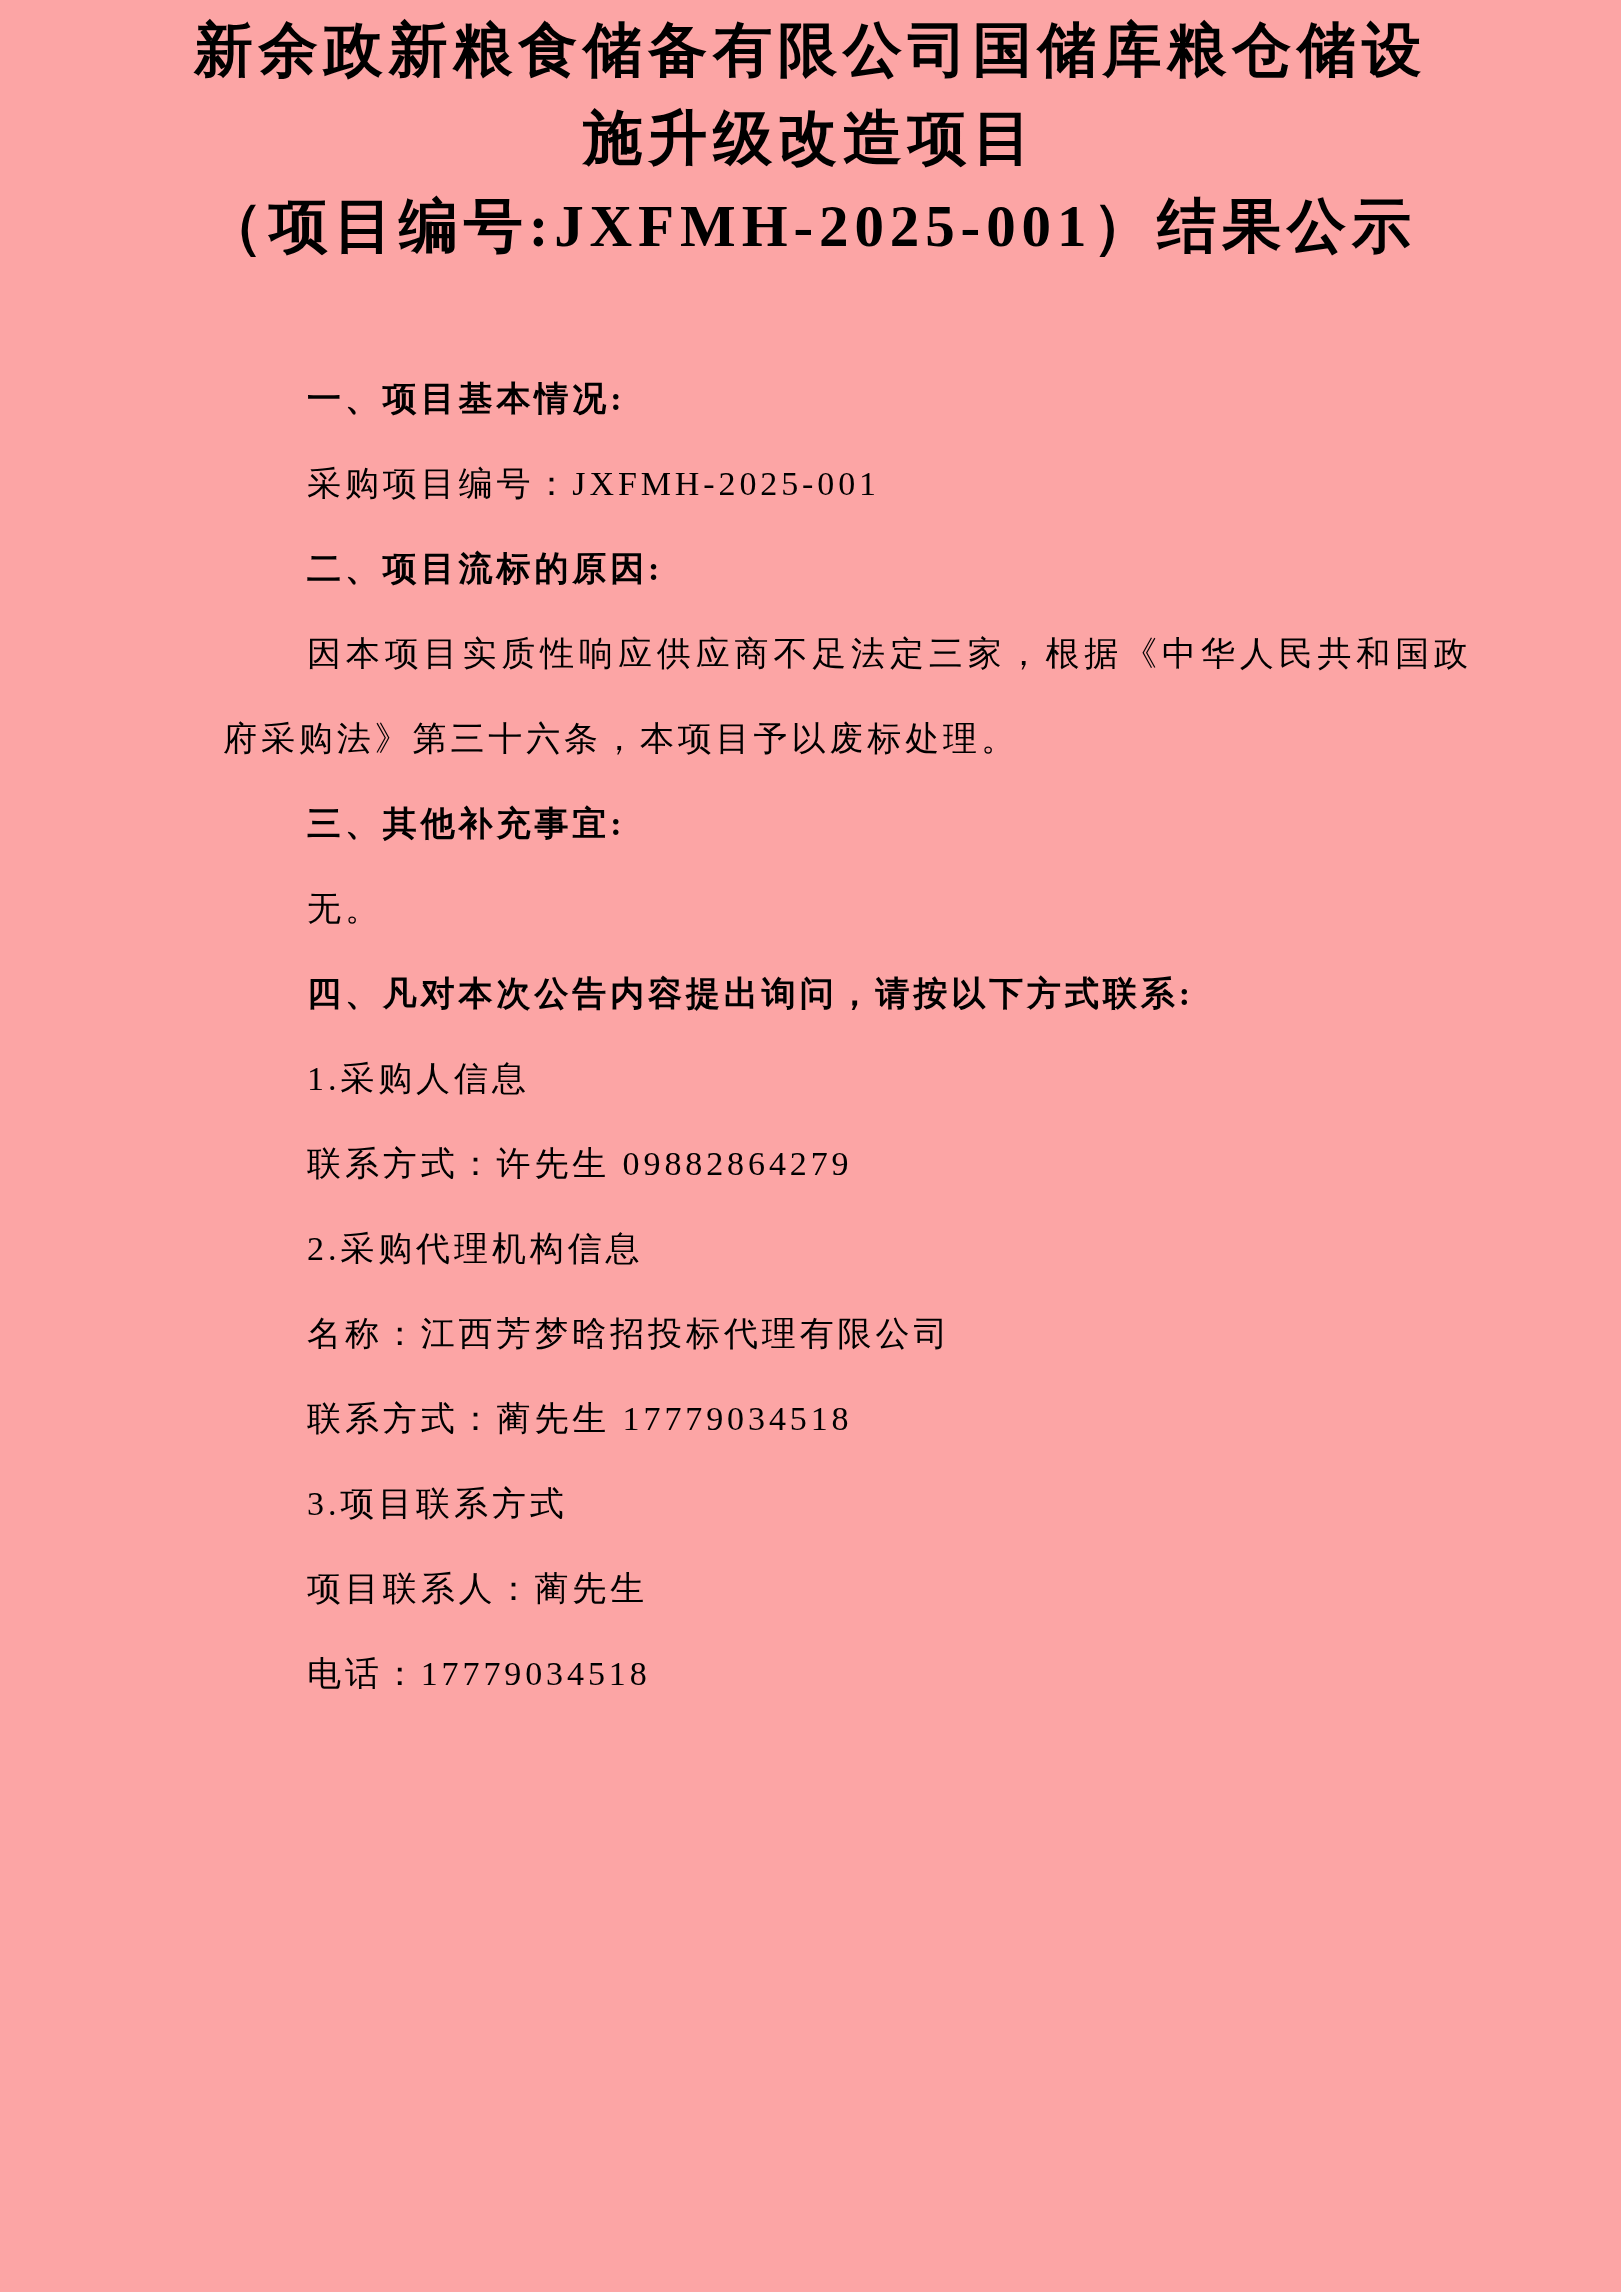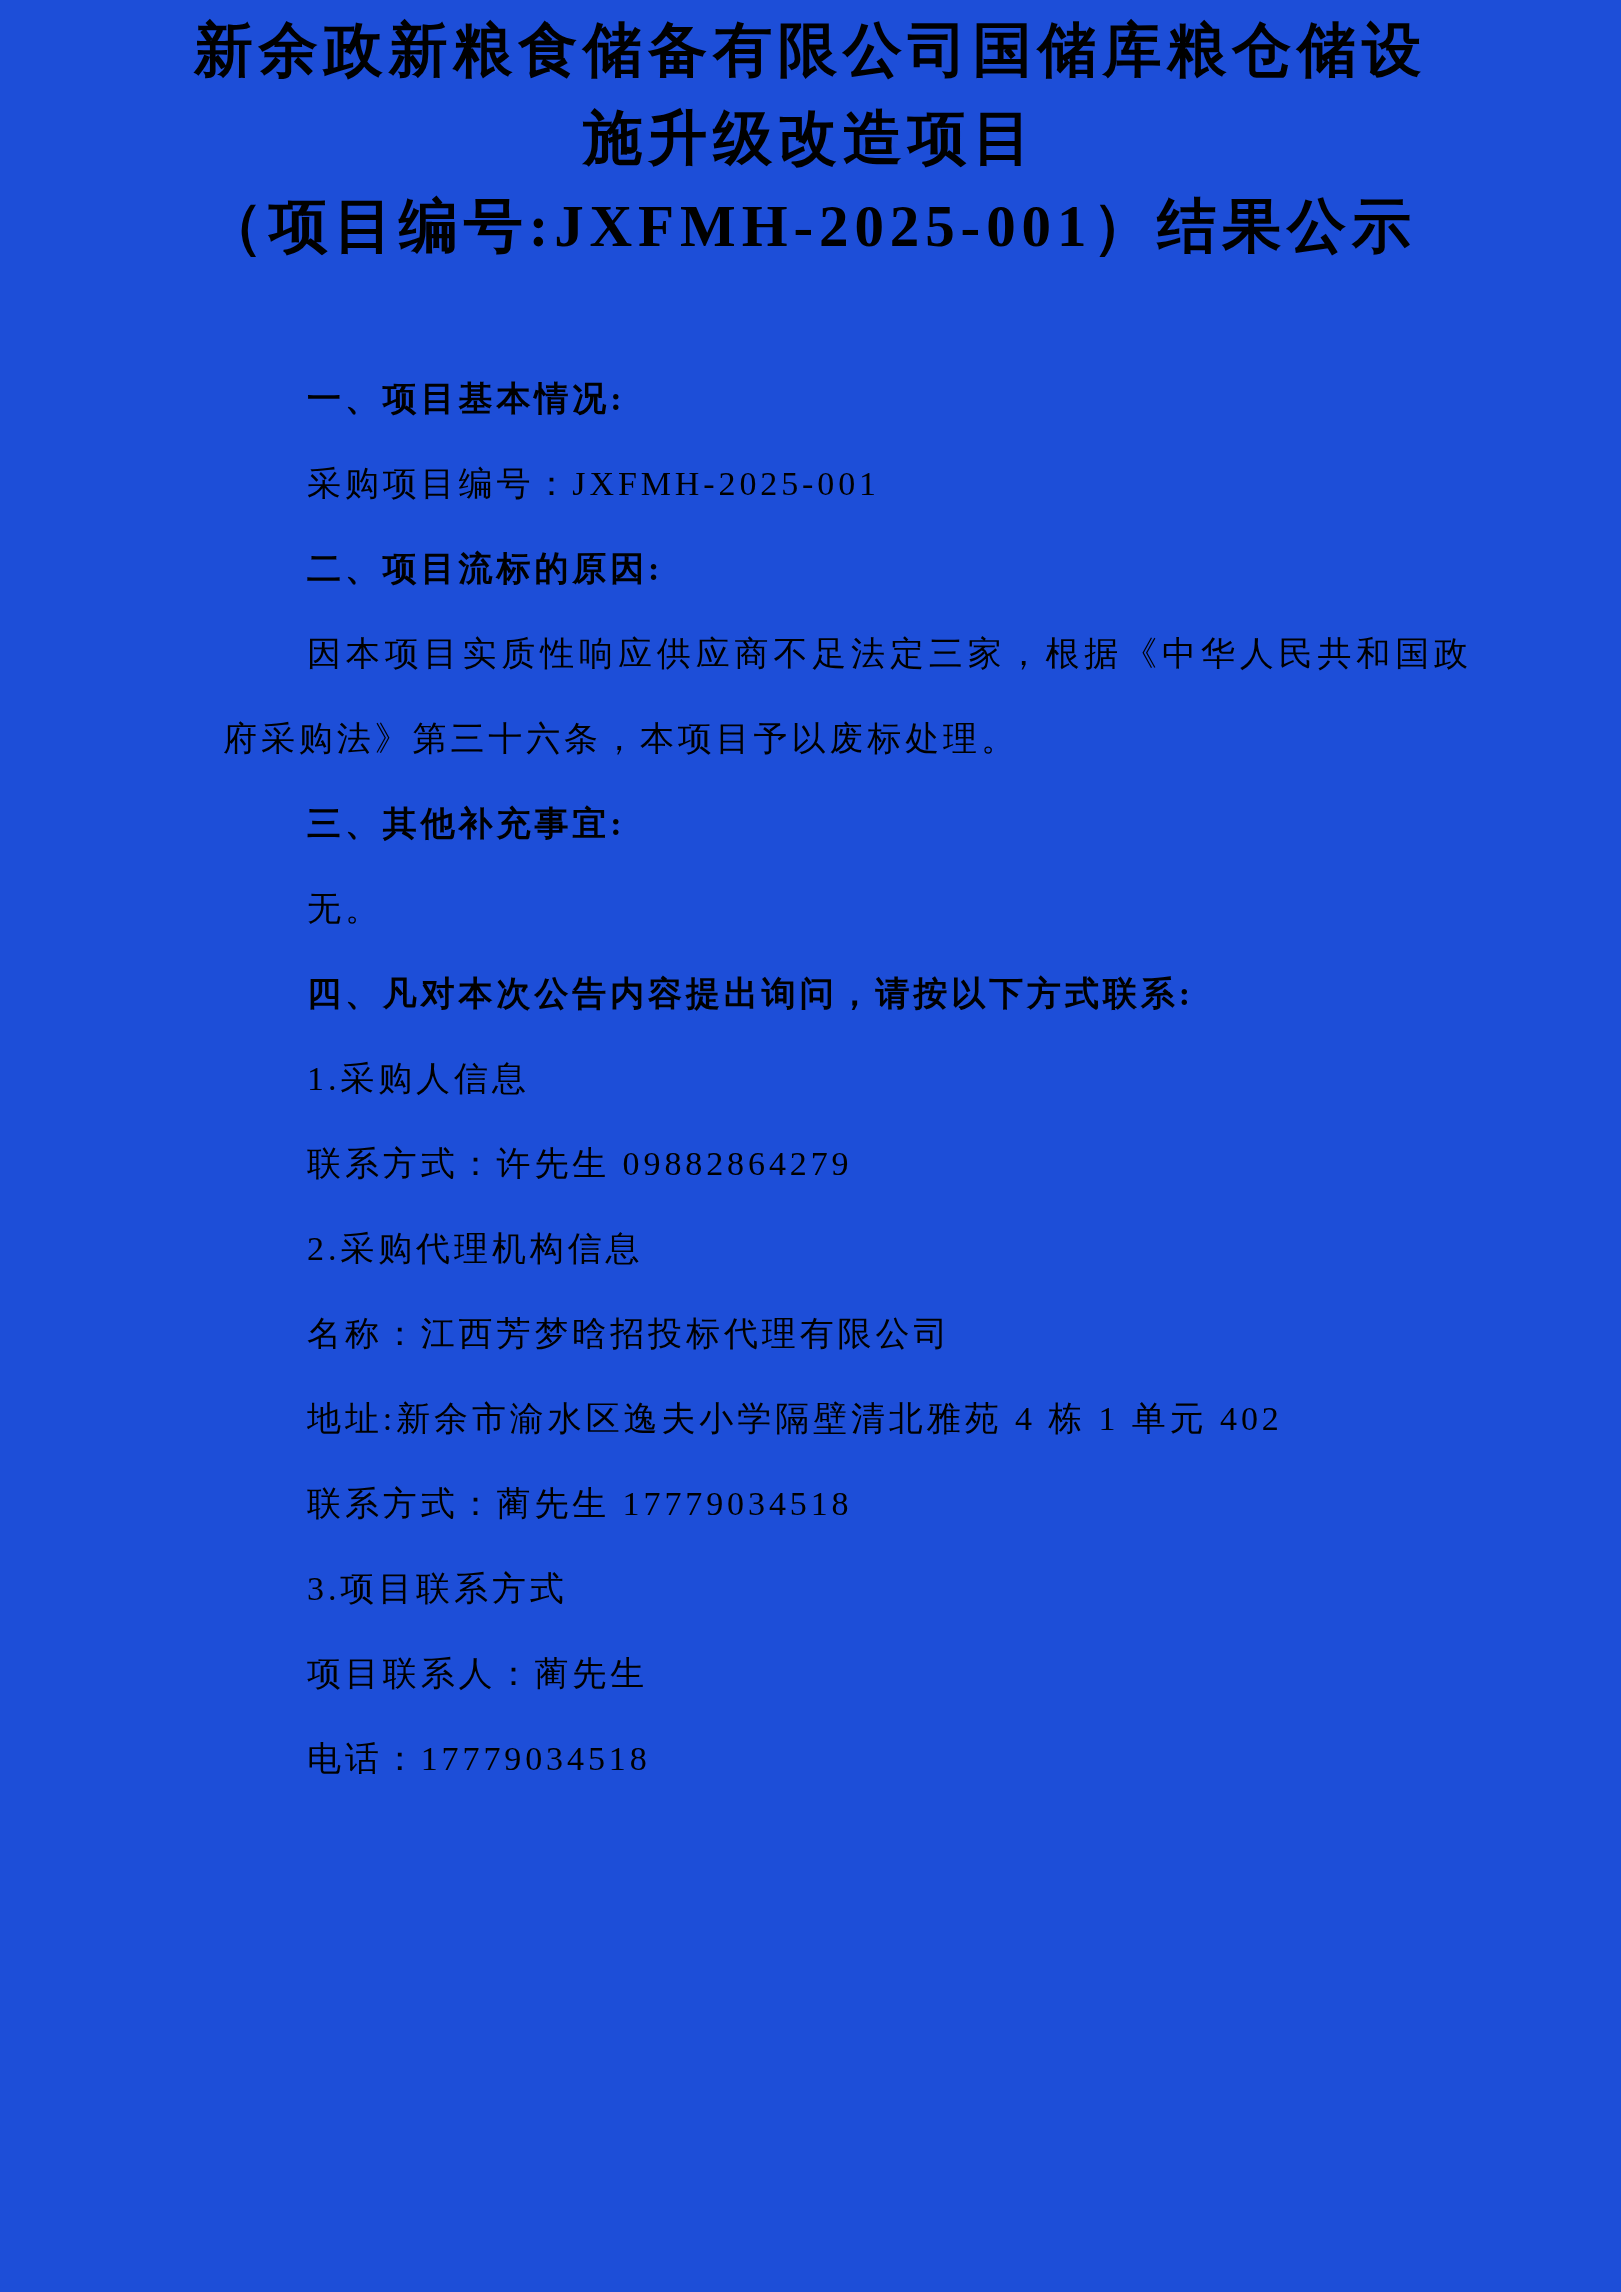--- a/index.html
+++ b/index.html
@@ -5,21 +5,21 @@
   html, body {
     margin: 0;
     padding: 0;
     background: #888;
   }
   .page {
     position: relative;
     width: 1621px;
     height: 2293px;
     margin: 0 auto;
-    background: #1d4ed8;
+    background: #fca5a5;
     color: #000;
     font-family: "Liberation Serif", "DejaVu Serif", serif;
     overflow: hidden;
   }
   .title-block {
     padding-top: 5.9px;
     text-align: center;
     font-weight: bold;
     font-size: 59px;
     line-height: 88px;
@@ -61,21 +61,20 @@
     <p class="para">采购项目编号：JXFMH-2025-001</p>
     <p class="para bold">二、项目流标的原因:</p>
     <p class="para">因本项目实质性响应供应商不足法定三家，根据《中华人民共和国政府采购法》第三十六条，本项目予以废标处理。</p>
     <p class="para bold">三、其他补充事宜:</p>
     <p class="para">无。</p>
     <p class="para bold">四、凡对本次公告内容提出询问，请按以下方式联系:</p>
     <p class="para">1.采购人信息</p>
     <p class="para">联系方式：许先生 09882864279</p>
     <p class="para">2.采购代理机构信息</p>
     <p class="para">名称：江西芳梦晗招投标代理有限公司</p>
-    <p class="para">地址:新余市渝水区逸夫小学隔壁清北雅苑 4 栋 1 单元 402</p>
     <p class="para">联系方式：蔺先生 17779034518</p>
     <p class="para">3.项目联系方式</p>
     <p class="para">项目联系人：蔺先生</p>
     <p class="para">电话：17779034518</p>
   </div>
 
 </div>
 
 
 </body></html>

